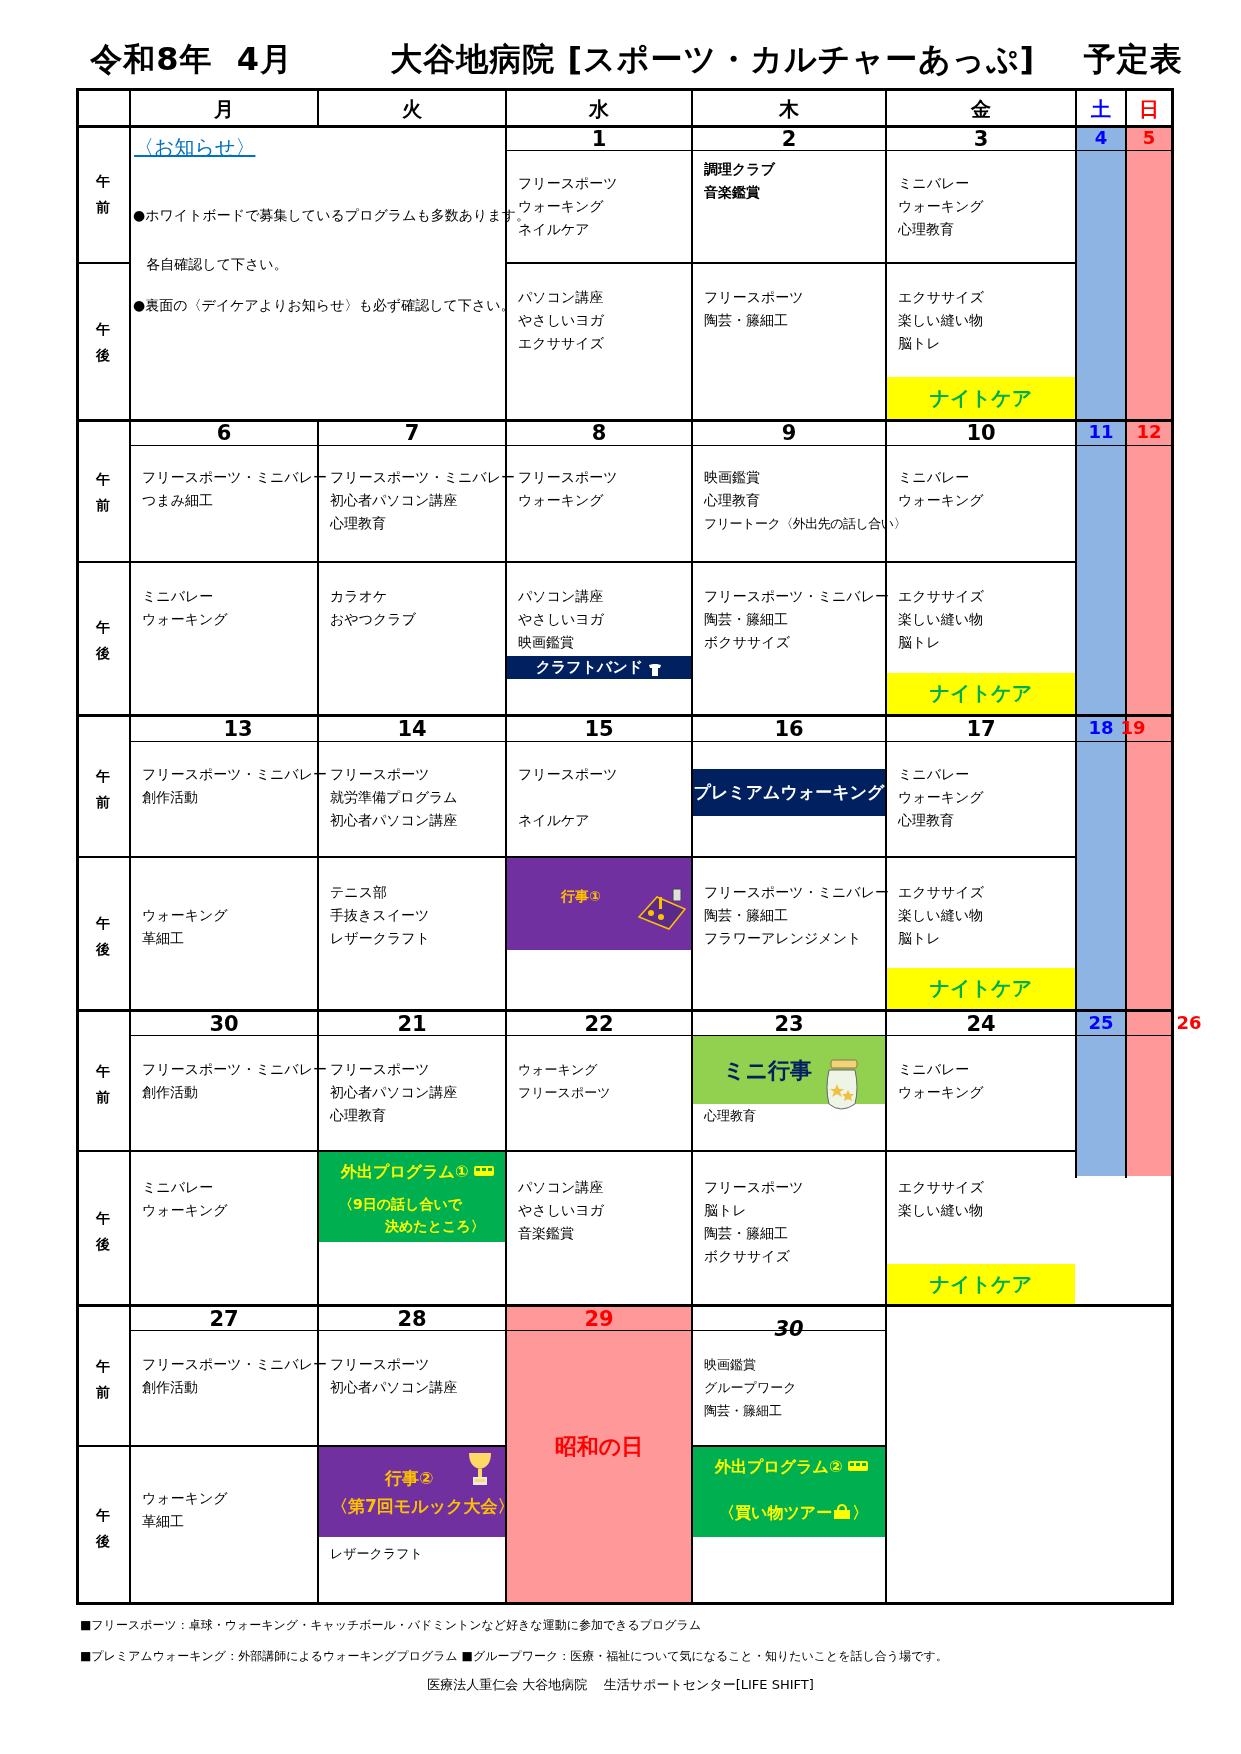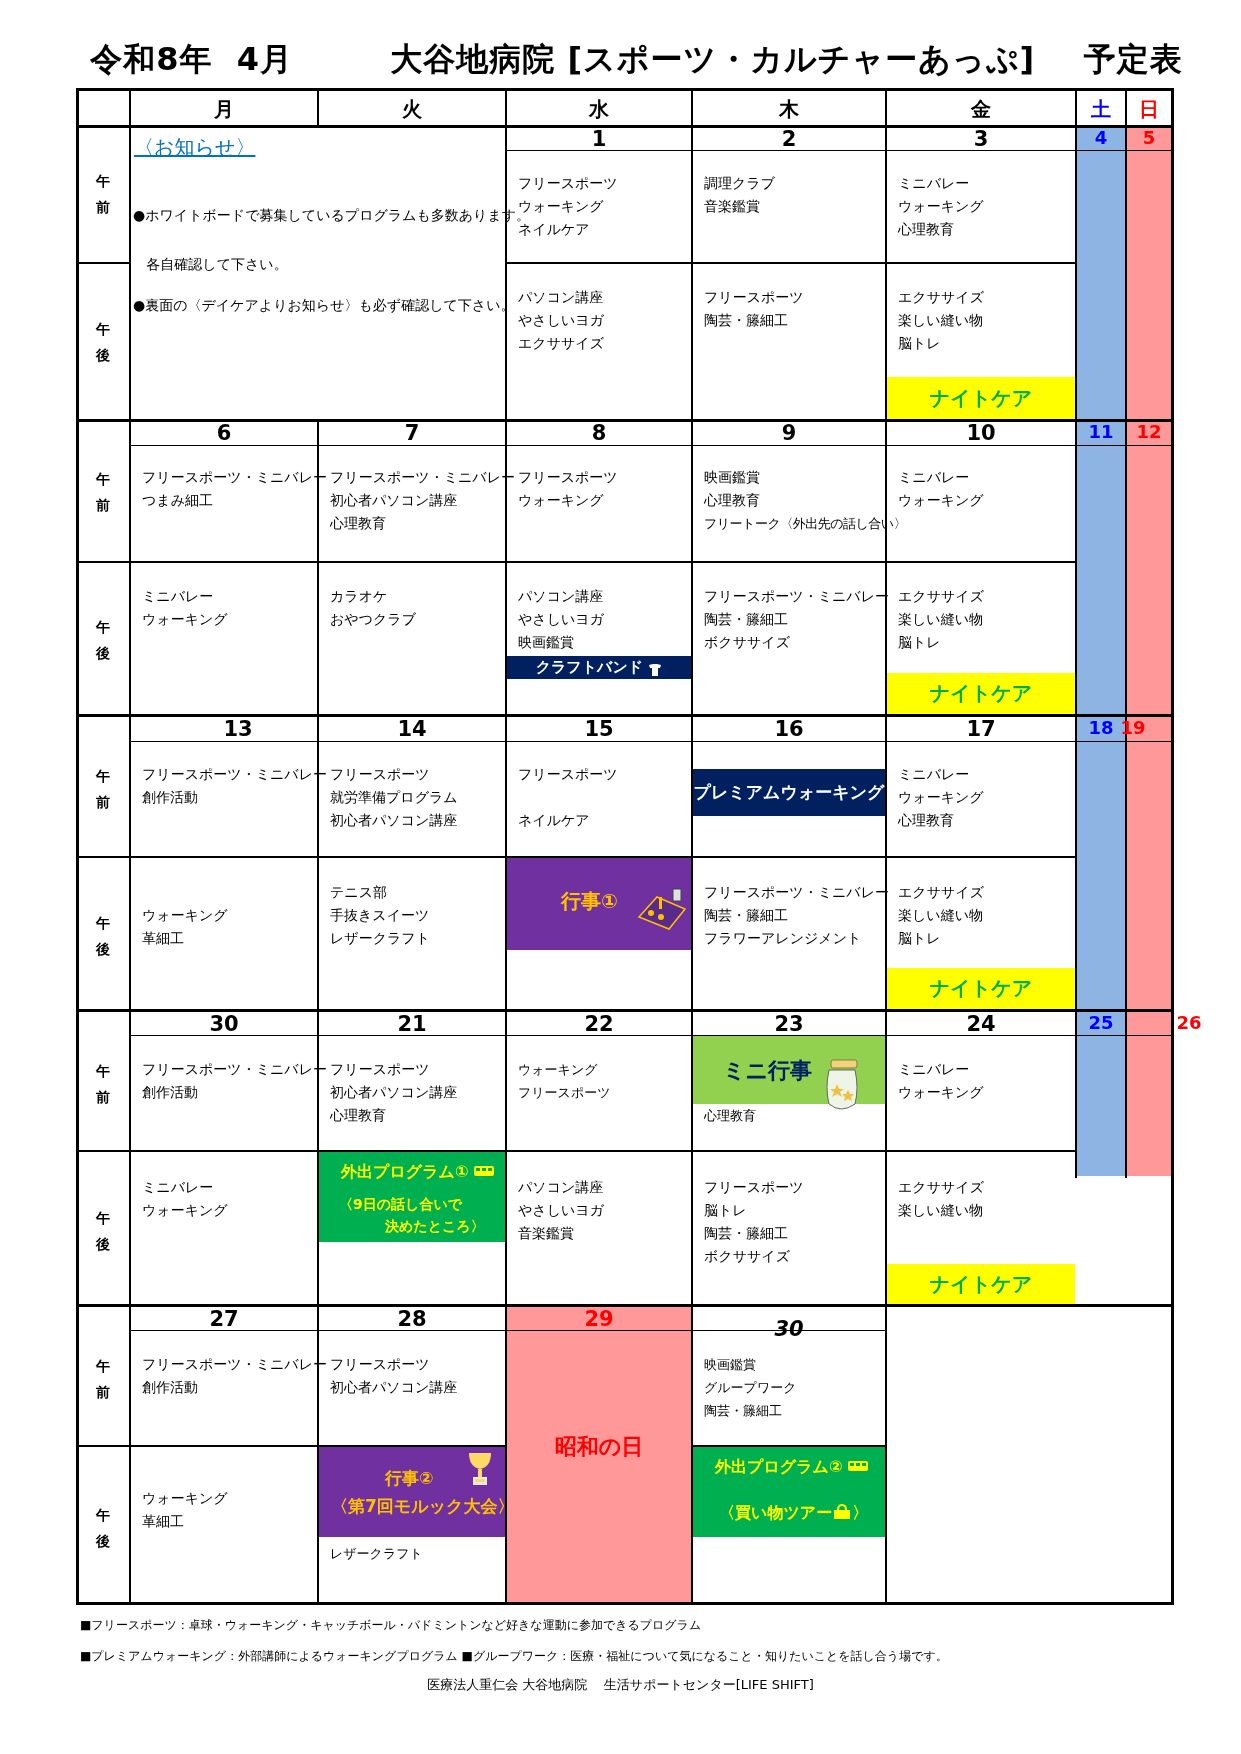--- a/index.html
+++ b/index.html
@@ -129,21 +129,21 @@
 <div class="abs date" style="left:886px; top:127px; width:190px;">3</div>
 <div class="abs sat-date" style="left:1076px; top:127px; width:50px;">4</div>
 <div class="abs sun-date" style="left:1126px; top:127px; width:46px;">5</div>
 <div class="abs hline" style="left:1076px; top:150px; width:96px; height:1px; background:#000;"></div>
 
 <div class="abs items" style="left:507px; top:172px;">
     <div>フリースポーツ</div>
     <div>ウォーキング</div>
     <div>ネイルケア</div>
   </div>
-<div class="abs items" style="left:693px; top:172px;">
+<div class="abs items" style="left:693px; top:158px;font-weight:bold;">
     <div>調理クラブ</div>
     <div>音楽鑑賞</div>
   </div>
 <div class="abs items" style="left:887px; top:172px;">
     <div>ミニバレー</div>
     <div>ウォーキング</div>
     <div>心理教育</div>
   </div>
 <div class="abs items" style="left:507px; top:286px;">
     <div>パソコン講座</div>
@@ -256,21 +256,21 @@
 <div class="abs items" style="left:131px; top:904px;">
     <div>ウォーキング</div>
     <div>革細工</div>
   </div>
 <div class="abs items" style="left:319px; top:881px;">
     <div>テニス部</div>
     <div>手抜きスイーツ</div>
     <div>レザークラフト</div>
   </div>
 <div class="abs purple" style="left:507px; top:858px; width:184px; height:92px;">
-  <span style="position:absolute; left:54px; top:30px; font-size:20px;">行事①</span>
+  <span style="position:absolute; left:54px; top:30px; font-size:14px;">行事①</span>
   <span style="position:absolute; left:130px; top:25px;">
     <svg width="50" height="48" viewBox="0 0 50 48">
         <polygon points="2,34 20,14 48,26 32,46" fill="#5a2a8a" stroke="#ffc000" stroke-width="1.5"></polygon>
         <rect x="36" y="6" width="8" height="12" fill="#e0e0e0" stroke="#444"></rect>
         <circle cx="14" cy="30" r="3" fill="#ffc000"></circle>
         <circle cx="24" cy="34" r="3" fill="#ffc000"></circle>
         <rect x="22" y="14" width="3" height="12" fill="#ffc000"></rect>
       </svg>
   </span>
 </div>

